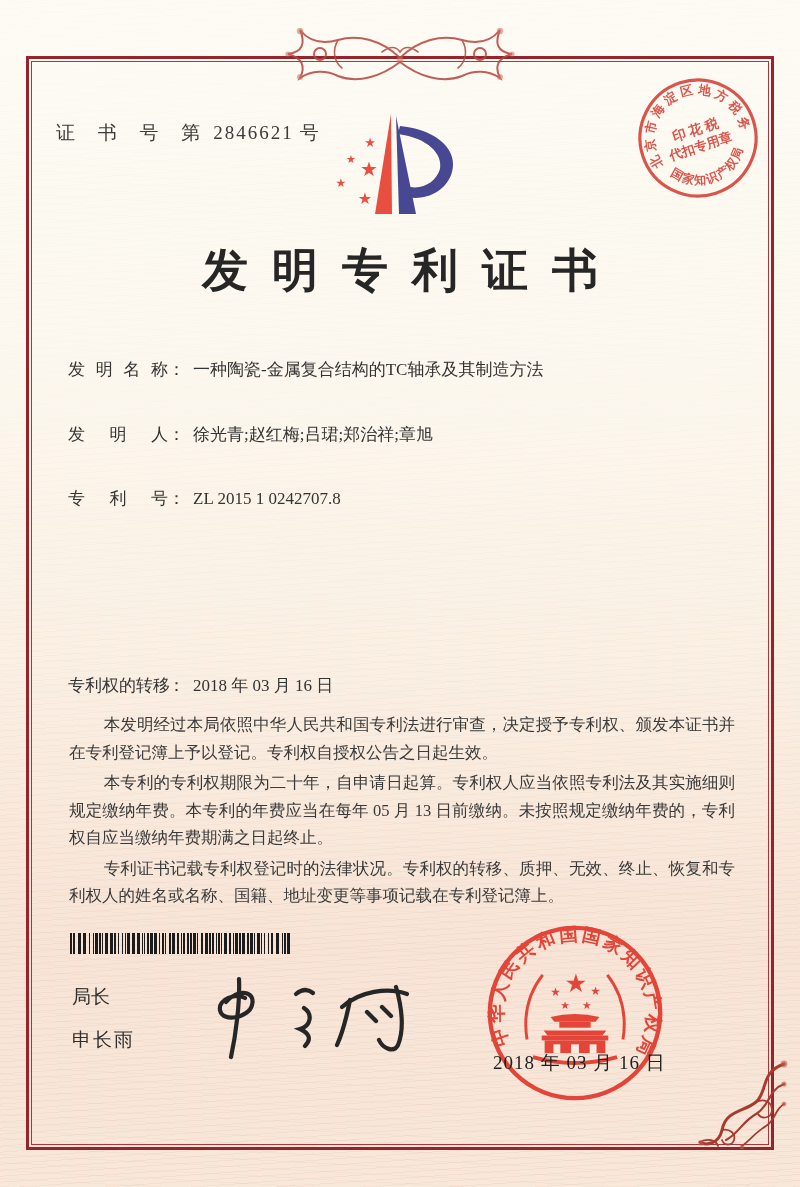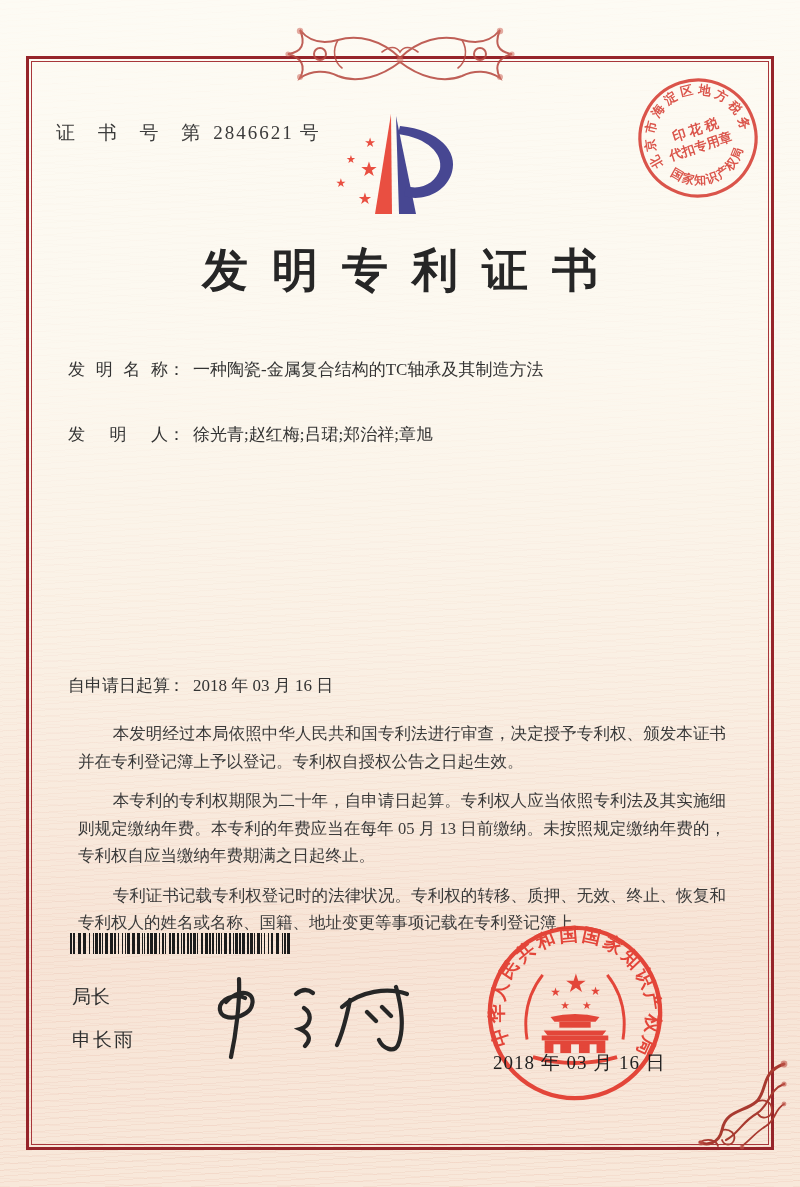--- a/index.html
+++ b/index.html
@@ -44,21 +44,21 @@
   }
   .flabel{
     display:inline-block; width:100px; text-align:justify; text-align-last:justify;
     vertical-align:bottom;
   }
   .fcolon{margin-right:8px;}
   .paras{
     position:absolute; left:66px; top:708px; width:672px;
     font-size:16.5px; line-height:27.5px; color:#3a3a3a; text-align:justify;
   }
-  .paras p{margin:12px; text-indent:2.1em;}
+  .paras p{margin:3px; text-indent:2.1em;}
   .barcode{
     position:absolute; left:70px; top:933px; width:222px; height:21px;
   }
   .barcode div{position:absolute; top:0; height:100%; background:#1c1c1c;}
   .officer{position:absolute; left:72px; top:984px; font-size:19px; color:#2e2e2e;}
   .officer .name{display:block; margin-top:17px; letter-spacing:2px;}
   .signature{position:absolute; left:192px; top:972px; z-index:2;}
   .big-seal{position:absolute; left:482px; top:920px; z-index:1; opacity:.93;}
   .issue-date{
     position:absolute; left:493px; top:1050px; z-index:2;
@@ -151,22 +151,25 @@
   </svg>
 
   <h1 class="title">发明专利证书</h1>
 
   <div class="frow" style="top:423px">
     <span class="flabel">发明人</span><span class="fcolon">：</span><span>徐光青;赵红梅;吕珺;郑治祥;章旭</span>
   </div>
   <div class="frow" style="top:358px">
     <span class="flabel">发明名称</span><span class="fcolon">：</span><span>一种陶瓷-金属复合结构的TC轴承及其制造方法</span>
   </div>
+  <div class="frow" style="top:487px">
+    <span class="flabel">专利号</span><span class="fcolon">：</span><span>ZL 2015 1 0242707.8</span>
+  </div>
   <div class="frow" style="top:674px">
-    <span class="flabel">自申请日起算</span><span class="fcolon">：</span><span>2018 年 03 月 16 日</span>
+    <span class="flabel">专利权的转移</span><span class="fcolon">：</span><span>2018 年 03 月 16 日</span>
   </div>
 
   <div class="paras">
     <p>本发明经过本局依照中华人民共和国专利法进行审查，决定授予专利权、颁发本证书并在专利登记簿上予以登记。专利权自授权公告之日起生效。</p>
     <p>本专利的专利权期限为二十年，自申请日起算。专利权人应当依照专利法及其实施细则规定缴纳年费。本专利的年费应当在每年 05 月 13 日前缴纳。未按照规定缴纳年费的，专利权自应当缴纳年费期满之日起终止。</p>
     <p>专利证书记载专利权登记时的法律状况。专利权的转移、质押、无效、终止、恢复和专利权人的姓名或名称、国籍、地址变更等事项记载在专利登记簿上。</p>
   </div>
 
   <div class="barcode">
       <div style="left:0px;width:2px"></div>

